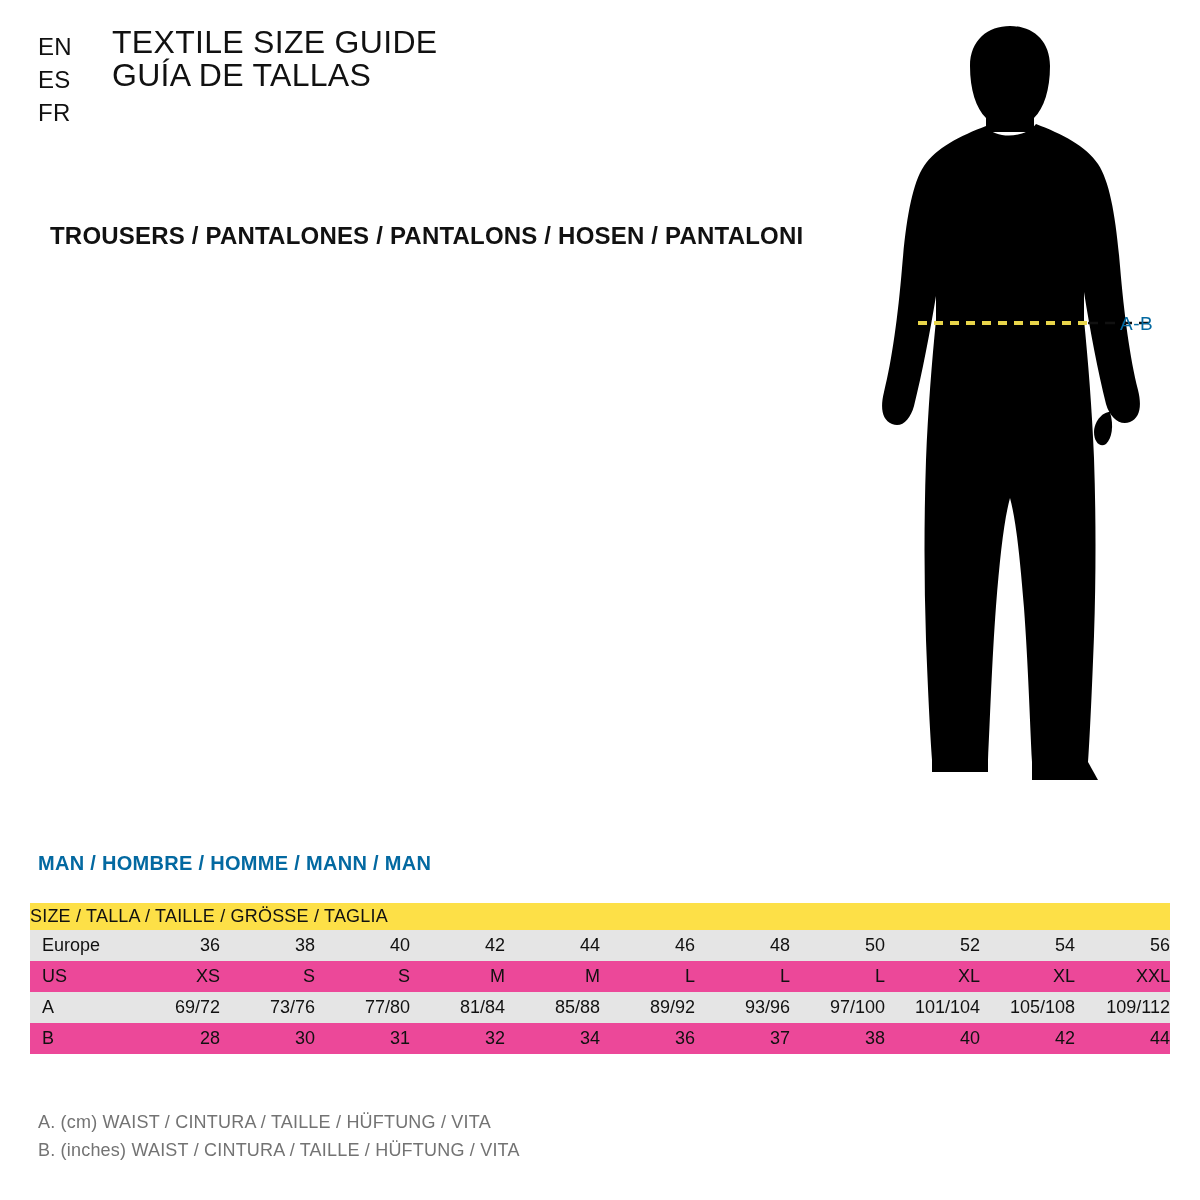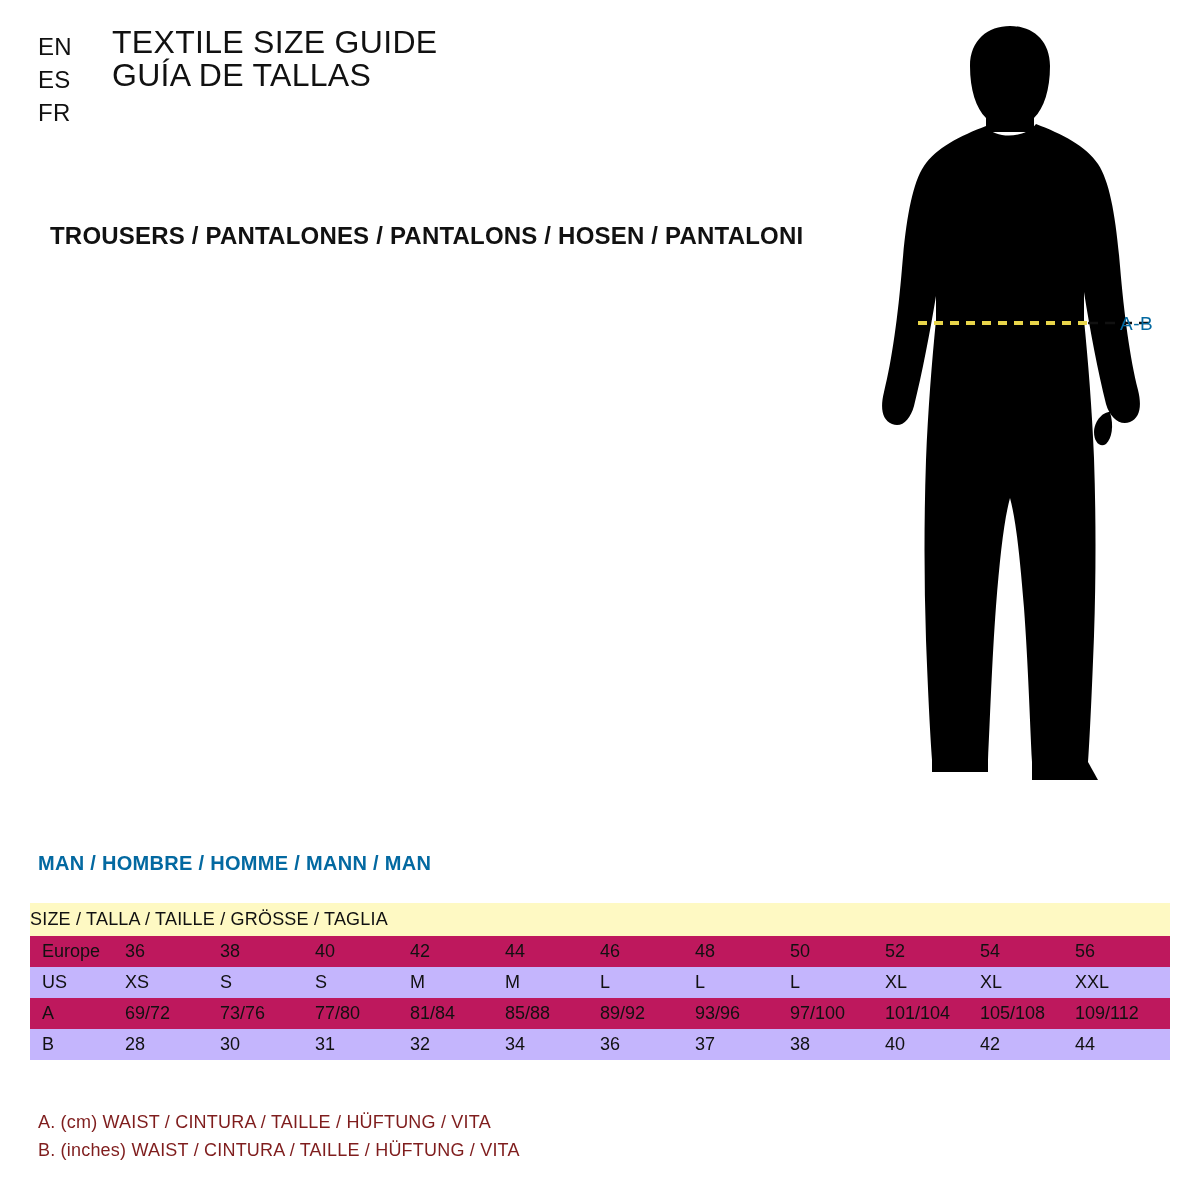--- a/index.html
+++ b/index.html
@@ -84,49 +84,49 @@
     left: 30px;
     top: 903px;
     width: 1140px;
     border-collapse: collapse;
     table-layout: fixed;
   }
   .size-table td {
     height: 31px;
     font-size: 18px;
     color: #111;
-    text-align: left;
+    text-align: right;
     padding: 0;
     vertical-align: middle;
   }
   .size-table td.rowlabel {
     text-align: left;
     padding-left: 12px;
     width: 160px;
   }
   .row-head td {
-    background: #fef9c3;
+    background: #fde047;
     text-align: left;
     font-size: 18px;
-    height: 33px;
+    height: 27px;
     letter-spacing: 0.2px;
   }
-  .row-alt td { background: #c4b5fd; }
-  .row-plain td { background: #be185d; }
+  .row-alt td { background: #ec4899; }
+  .row-plain td { background: #e5e5e5; }
 
   
   .footnotes {
     position: absolute;
     left: 38px;
     top: 1108px;
     width: 900px;
   }
   .footnote {
     font-size: 18px;
-    color: #7f1d1d;
+    color: #737373;
     line-height: 28px;
     letter-spacing: 0.2px;
   }
 </style>
 </head>
 <body>
 
 <div class="lang-block">
   <div class="lang-row">
     <span class="lang-code">EN</span>

